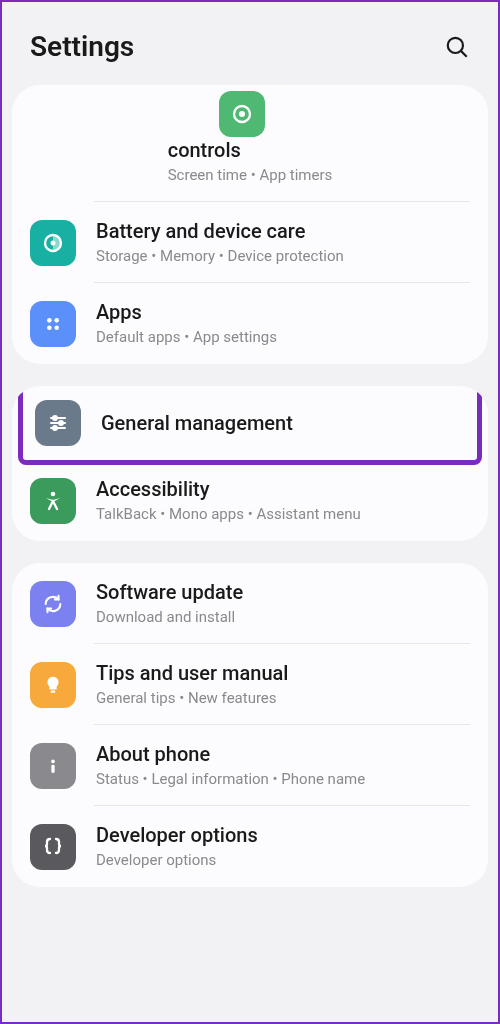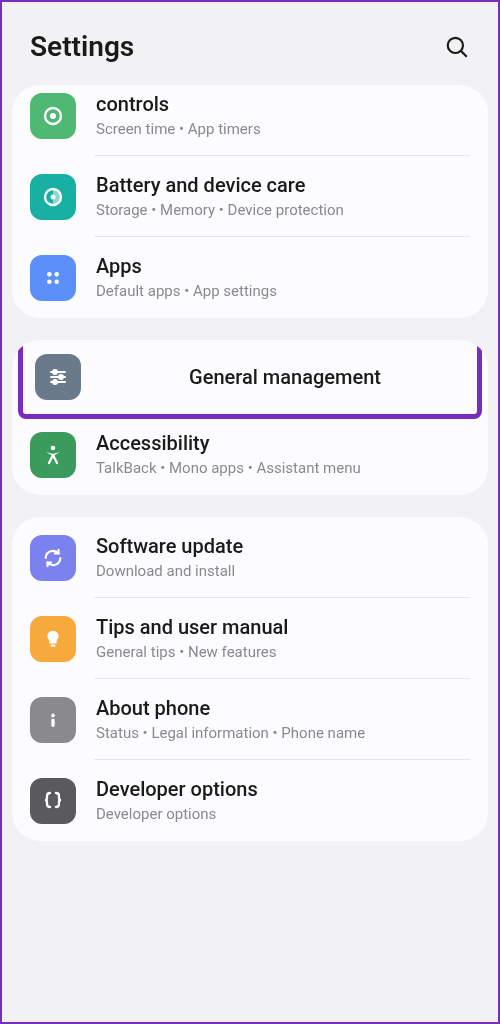--- a/index.html
+++ b/index.html
@@ -34,21 +34,21 @@
       margin: 0 10px 22px 10px;
       overflow: hidden;
     }
     .card.first { margin-top: 0; }
     .item {
       display: flex;
       align-items: center;
       padding: 16px 14px 16px 14px;
       position: relative;
     }
-    .item.first-partial { padding-top: 6px; }
+    .item.first-partial { padding-top: 6px; flex-direction: column; }
     .item:not(:last-child)::after {
       content: "";
       position: absolute;
       left: 82px;
       right: 18px;
       bottom: 0;
       height: 1px;
       background: #e6e6e8;
     }
     .icon-wrap {
@@ -75,21 +75,21 @@
       line-height: 1.4;
       margin-top: 2px;
     }
     .highlight {
       border: 5px solid #7b2cbf;
       border-radius: 8px;
       margin: -5px 6px -5px 6px;
       position: relative;
       z-index: 2;
     }
-    .highlight .item { padding: 14px 8px 14px 8px; text-align: center; }
+    .highlight .item { padding: 14px 8px 14px 8px; }
     .highlight .item::after { display: none; }
     
     .bg-green  { background: #4fb973; }
     .bg-teal   { background: #17b0a3; }
     .bg-blue   { background: #5b8ff9; }
     .bg-grayblue { background: #6b7a8a; }
     .bg-green2 { background: #3a9b5c; }
     .bg-violet { background: #7b82f0; }
     .bg-orange { background: #f7a93b; }
     .bg-gray   { background: #8a8a8e; }

